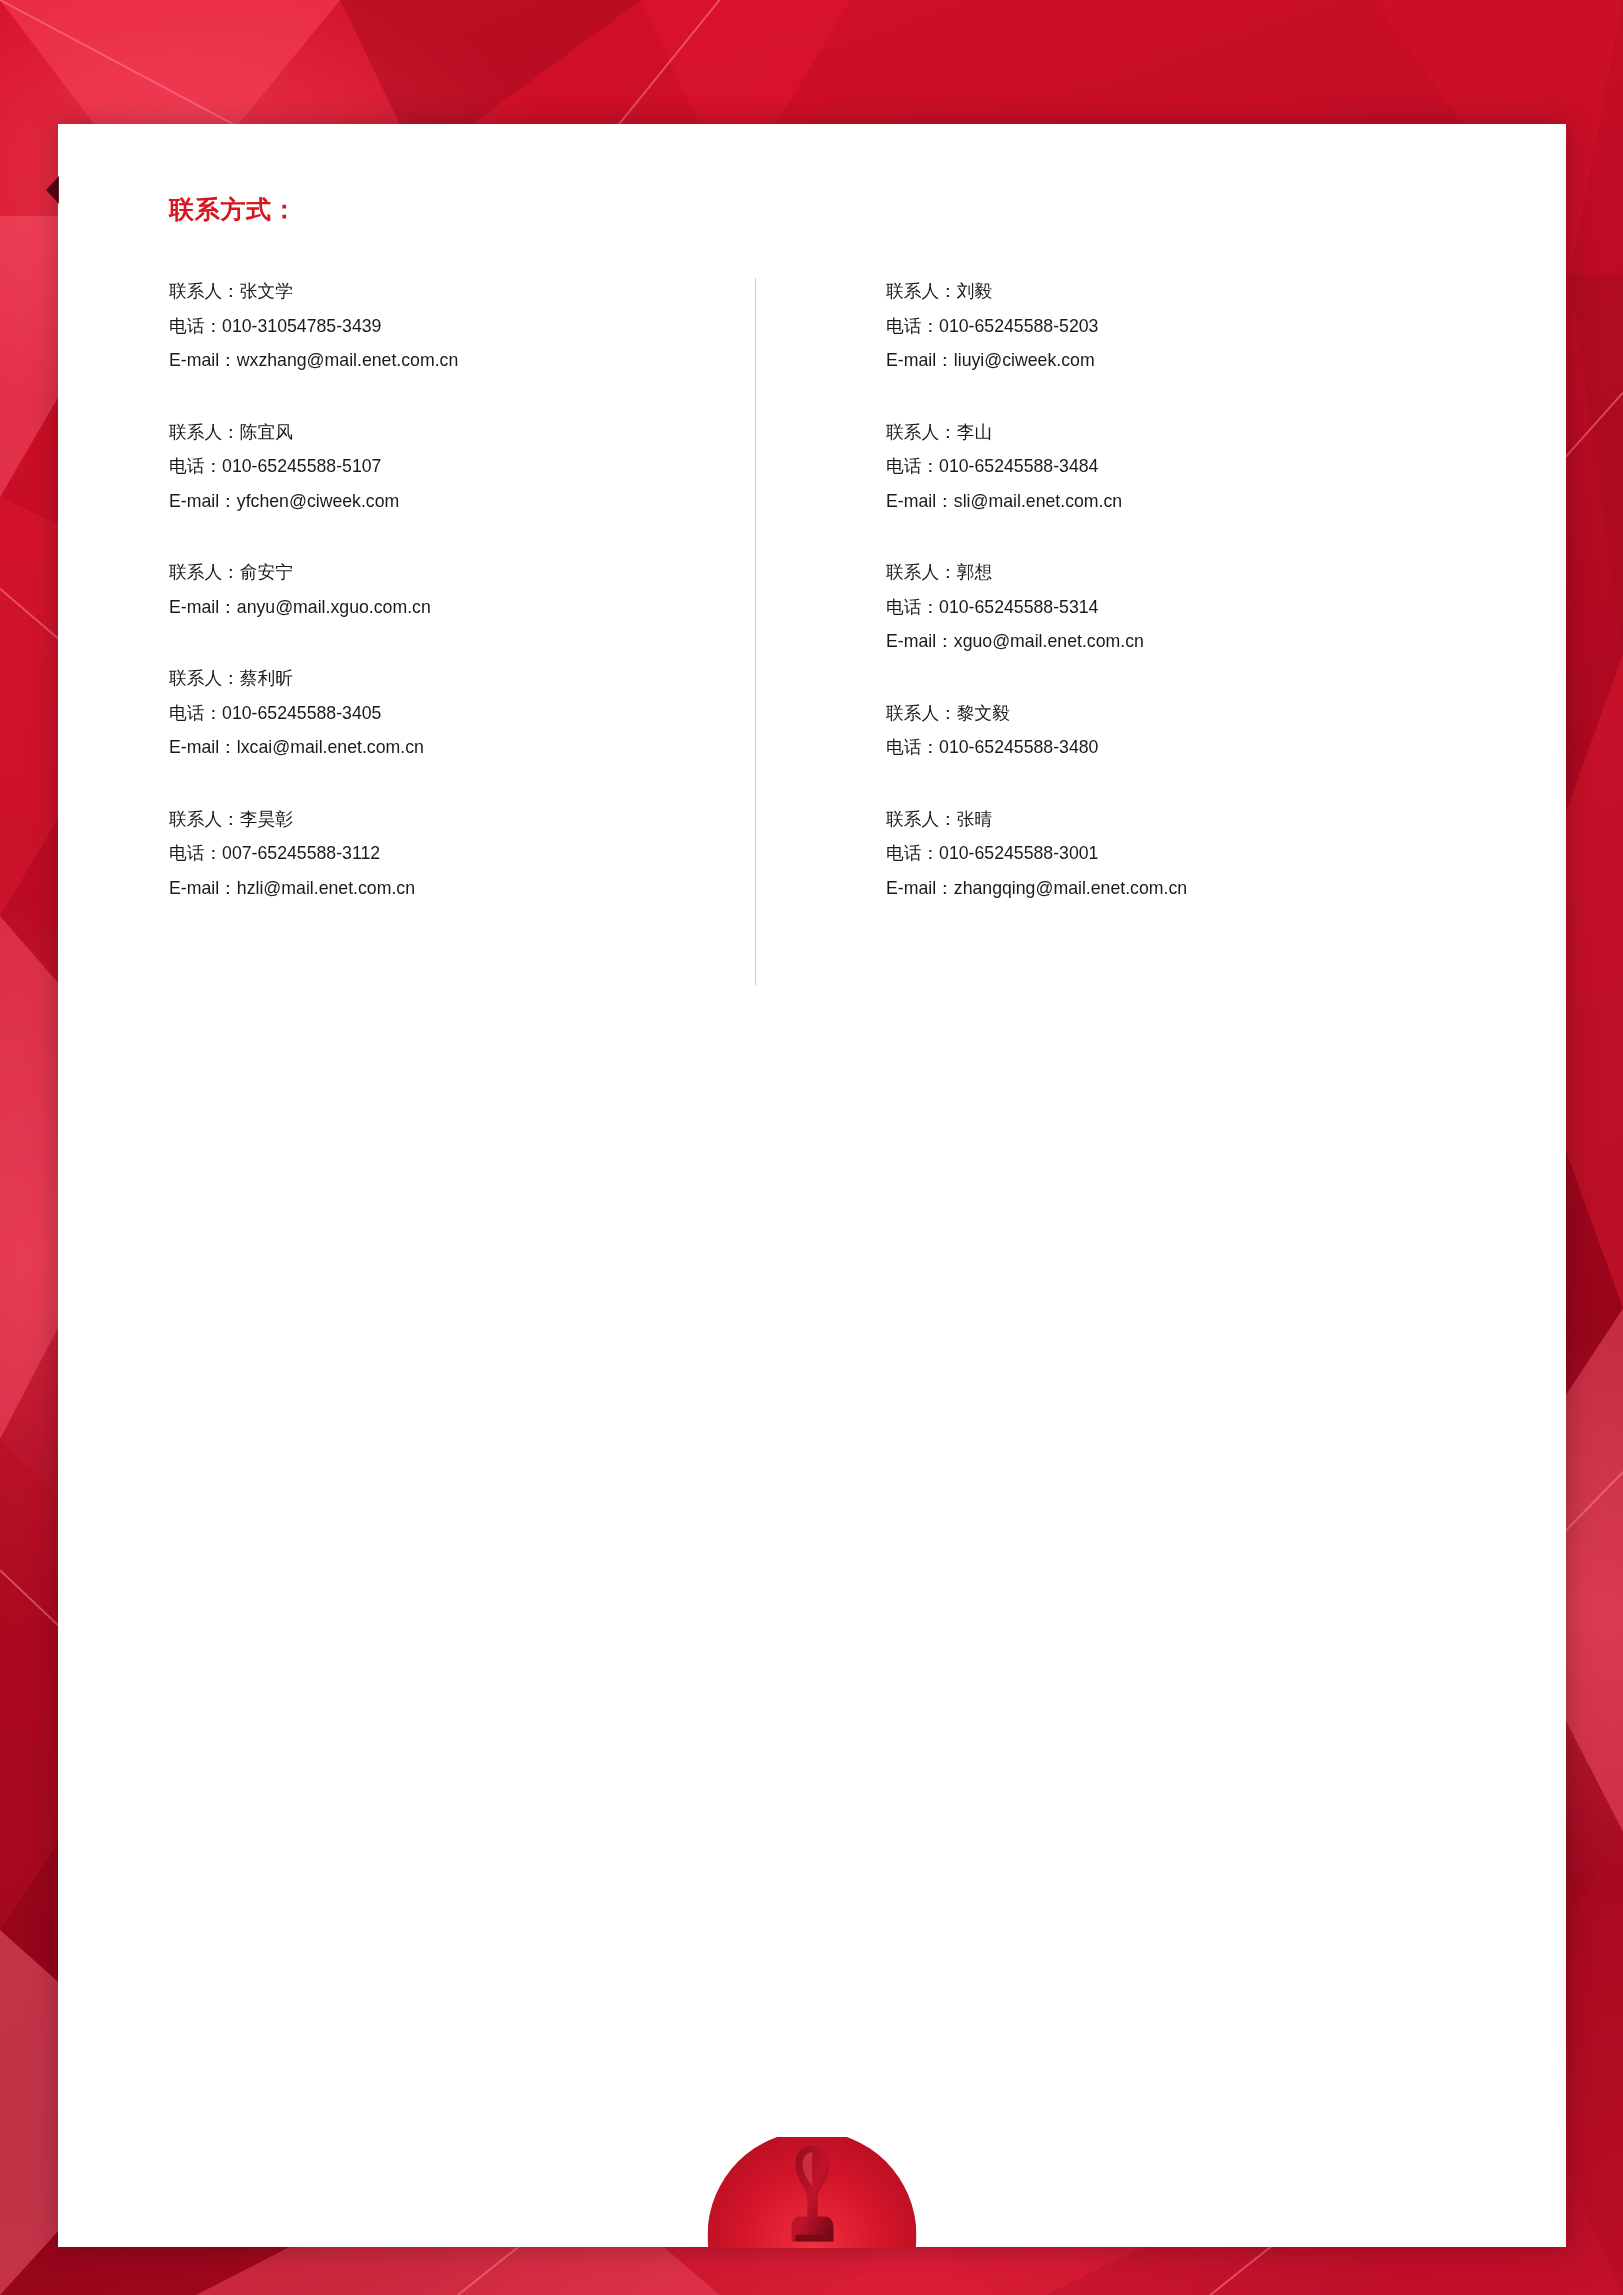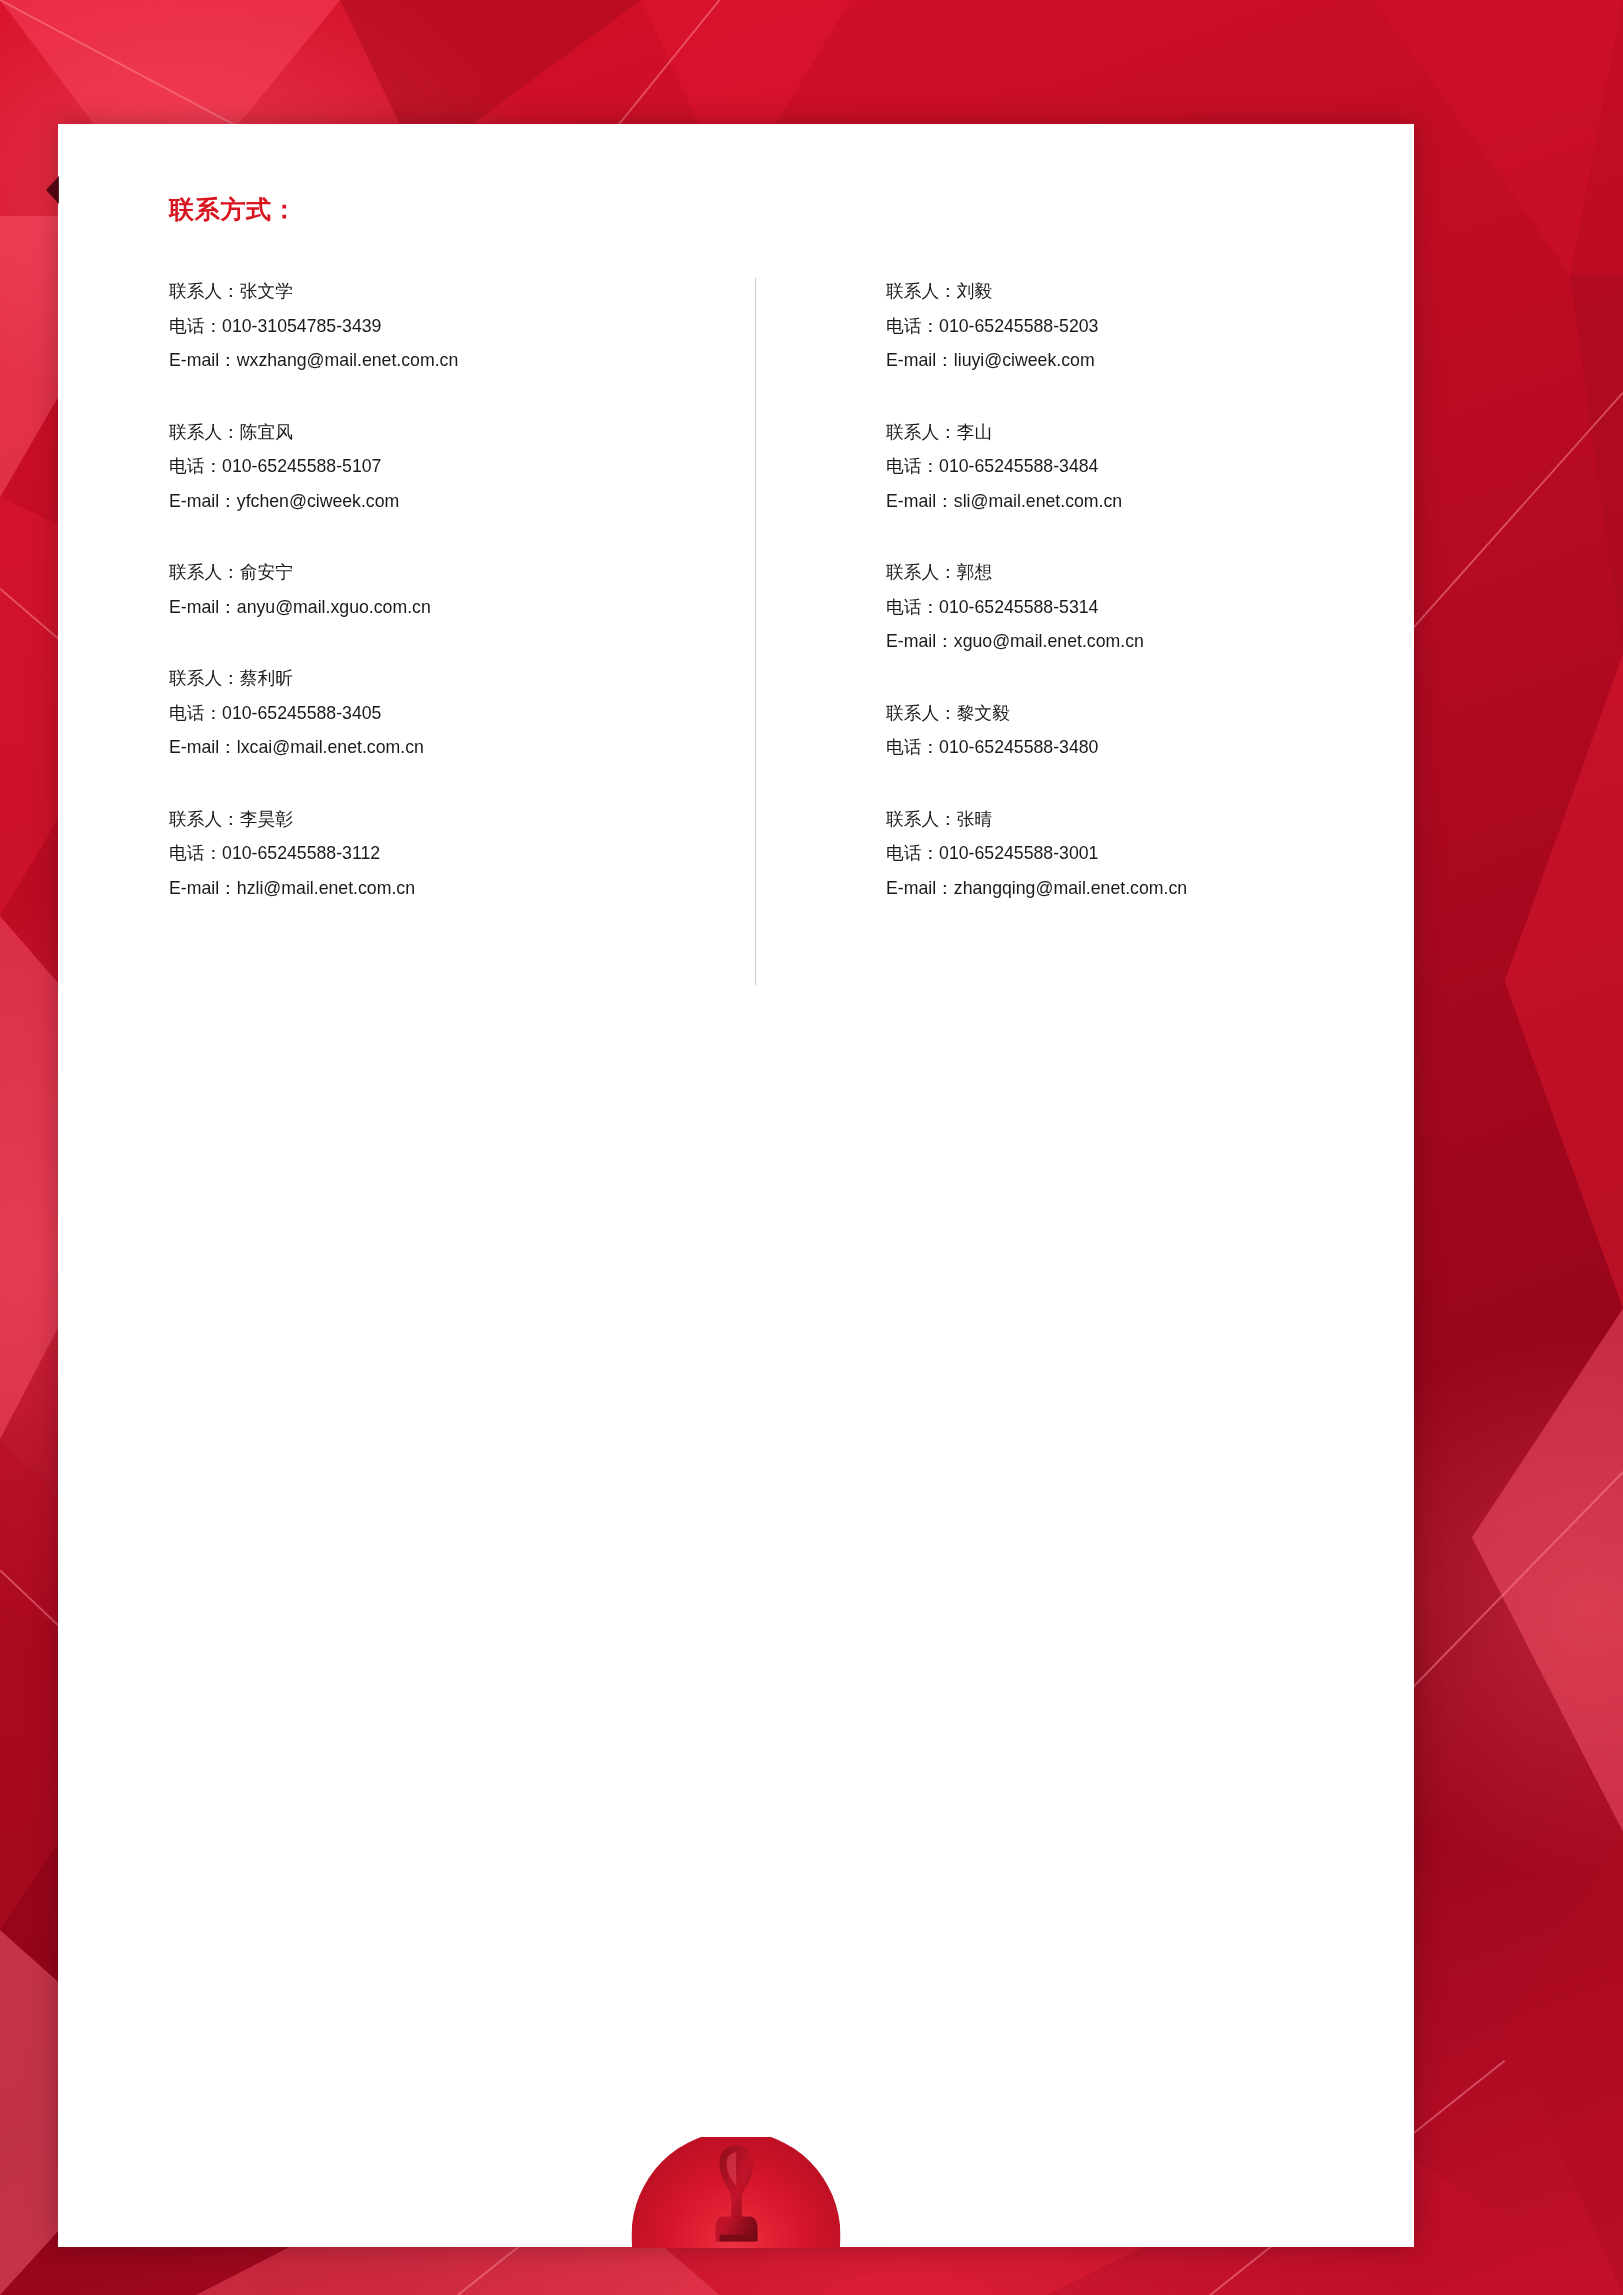--- a/index.html
+++ b/index.html
@@ -32,21 +32,21 @@
     inset: 0;
     width: 100%;
     height: 100%;
   }
 
   
   .sheet {
     position: absolute;
     left: 58px;
     top: 124px;
-    width: 1356px;
+    width: 1508px;
     height: 2123px;
     background: #ffffff;
     box-shadow: 0 0 26px rgba(0,0,0,0.25);
   }
   
   .sheet-notch {
     position: absolute;
     left: -11.8px;
     top: 52px;
     width: 0;
@@ -227,21 +227,21 @@
           <div class="line">
             <span class="label">E-mail：</span><span>lxcai@mail.enet.com.cn</span>
           </div>
         </div>
 
         <div class="contact">
           <div class="line">
             <span class="label">联系人：</span><span>李昊彰</span>
           </div>
           <div class="line">
-            <span class="label">电话：</span><span>010-65245588-3112</span>
+            <span class="label">电话：</span><span>007-65245588-3112</span>
           </div>
           <div class="line">
             <span class="label">E-mail：</span><span>hzli@mail.enet.com.cn</span>
           </div>
         </div>
 
       </div>
 
       <div class="column right">
 

